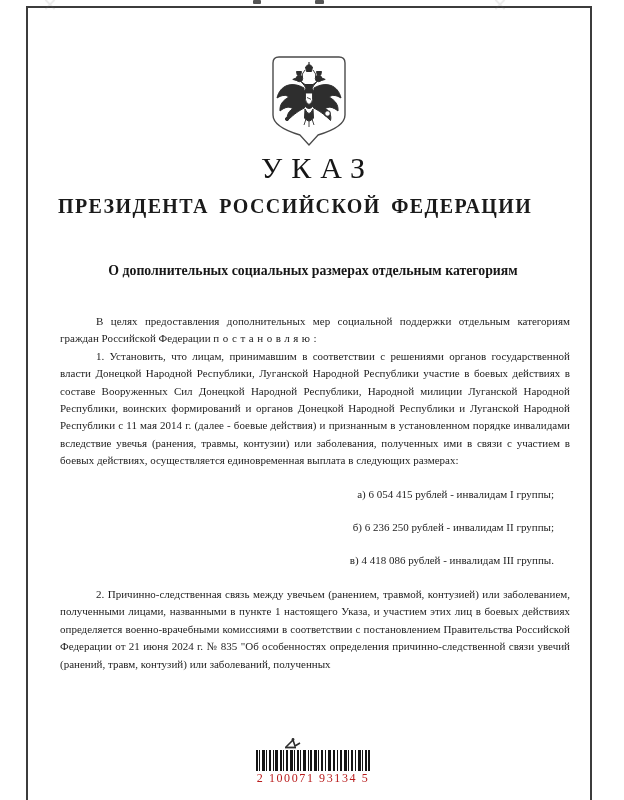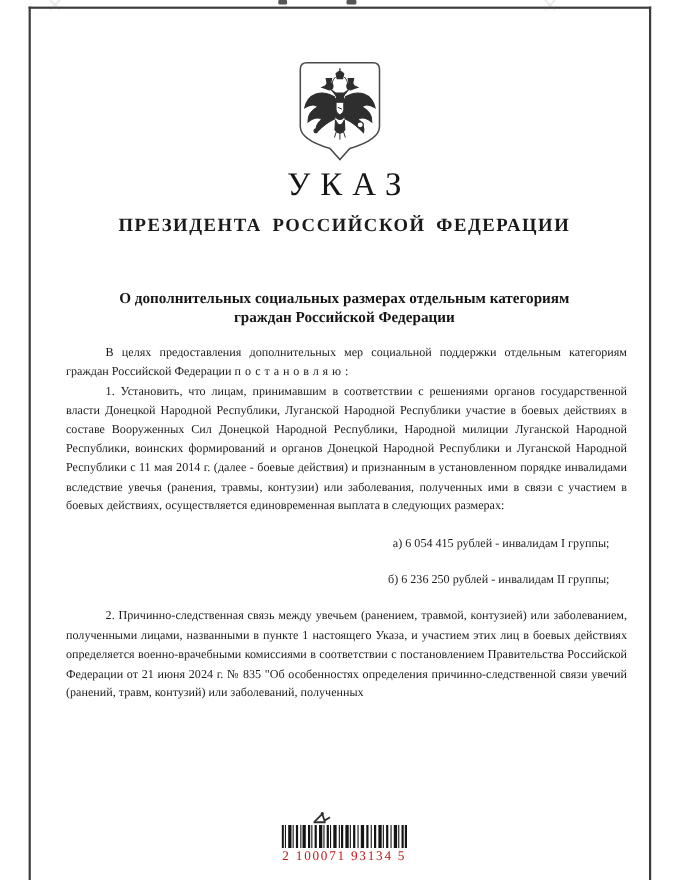--- a/index.html
+++ b/index.html
@@ -26,21 +26,21 @@
 
   .emblem{position:absolute;left:271px;top:55px;}
 
   .title-main{
     position:absolute;left:58px;width:510px;top:151px;
     text-align:center;font-size:30px;letter-spacing:9px;padding-left:9px;box-sizing:border-box;
     font-weight:500;color:#161616;
   }
   .title-sub{
     position:absolute;left:58px;width:510px;top:195px;
-    text-align:center;font-size:17px;font-weight:bold;letter-spacing:1.4px;
+    text-align:left;font-size:20px;font-weight:bold;letter-spacing:1.4px;
     word-spacing:4px;color:#1a1a1a;
   }
   .doc-heading{
     position:absolute;left:58px;width:510px;top:262px;
     text-align:center;font-size:13.8px;font-weight:bold;line-height:17.5px;color:#161616;
   }
   .body-text{
     position:absolute;left:60px;width:510px;top:313px;
     font-size:11px;line-height:17.4px;text-align:justify;color:#1d1d1d;
   }
@@ -109,28 +109,28 @@
         <line x1="56.5" y1="54.5" x2="56.5" y2="56" stroke-width="1"></line>
       </g>
     </svg>
   </div>
 
   <div class="title-main">УКАЗ</div>
   <div class="title-sub">ПРЕЗИДЕНТА РОССИЙСКОЙ ФЕДЕРАЦИИ</div>
 
   <div class="doc-heading">
     <div>О дополнительных социальных размерах отдельным категориям</div>
-    <div>граждан Российской Федерации</div>
   </div>
 
   <div class="body-text">
     <p class="para"><span>В целях предоставления дополнительных мер социальной поддержки отдельным категориям граждан Российской Федерации</span> <span class="spaced">постановляю:</span></p>
     <p class="para">1. Установить, что лицам, принимавшим в соответствии с решениями органов государственной власти Донецкой Народной Республики, Луганской Народной Республики участие в боевых действиях в составе Вооруженных Сил Донецкой Народной Республики, Народной милиции Луганской Народной Республики, воинских формирований и органов Донецкой Народной Республики и Луганской Народной Республики с 11 мая 2014 г. (далее - боевые действия) и признанным в установленном порядке инвалидами вследствие увечья (ранения, травмы, контузии) или заболевания, полученных ими в связи с участием в боевых действиях, осуществляется единовременная выплата в следующих размерах:</p>
     <p class="pay-line">а) 6 054 415 рублей - инвалидам I группы;</p>
     <p class="pay-line">б) 6 236 250 рублей - инвалидам II группы;</p>
+    <p class="pay-line">в) 4 418 086 рублей - инвалидам III группы.</p>
     <p class="para">2. Причинно-следственная связь между увечьем (ранением, травмой, контузией) или заболеванием, полученными лицами, названными в пункте 1 настоящего Указа, и участием этих лиц в боевых действиях определяется военно-врачебными комиссиями в соответствии с постановлением Правительства Российской Федерации от 21 июня 2024 г. № 835 "Об особенностях определения причинно-следственной связи увечий (ранений, травм, контузий) или заболеваний, полученных</p>
   </div>
 
   <div class="barcode-wrap">
     <svg class="bc-mark" width="18" height="12" viewBox="0 0 18 12">
       <path d="M2 10 L9 3 L11 9 L16 6" fill="none" stroke="#2e2e2e" stroke-width="1.6"></path>
       <path d="M1 10.5 H12" stroke="#2e2e2e" stroke-width="1.8"></path>
       <circle cx="9" cy="2.5" r="1.4" fill="#2e2e2e"></circle>
     </svg>
     <svg class="bars" width="114" height="21" viewBox="0 0 114 21">

